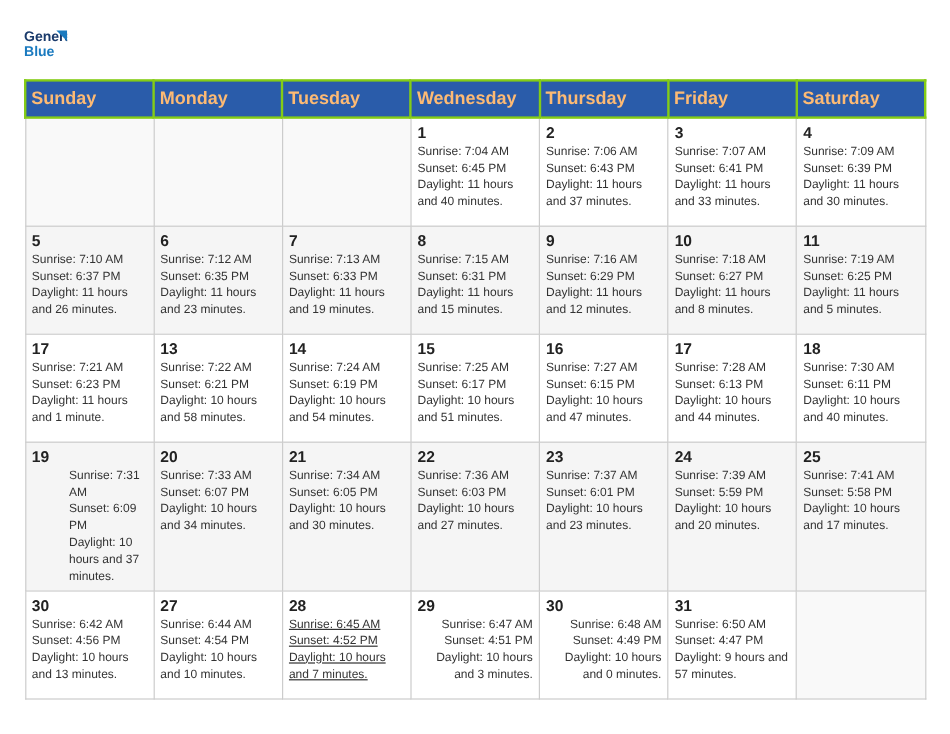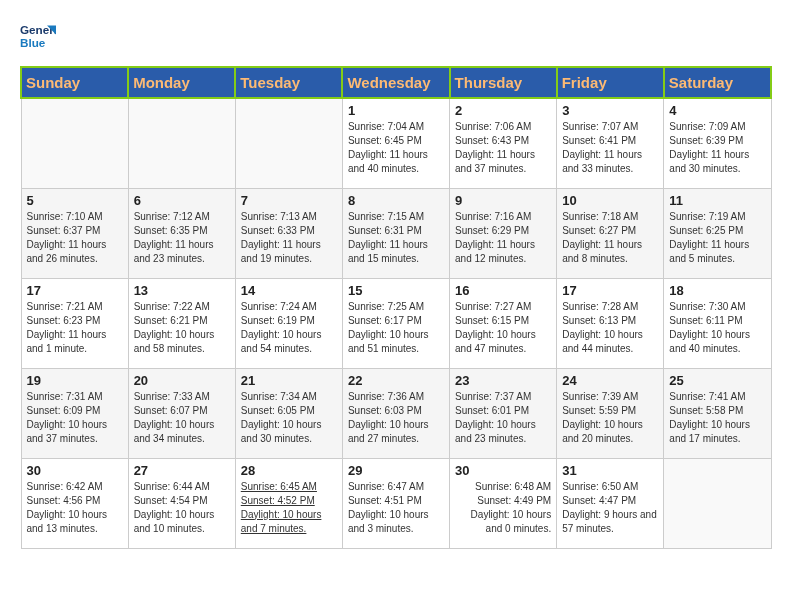--- a/index.html
+++ b/index.html
@@ -221,21 +221,21 @@
         <td>
           <span class="day-number">18</span>
           <div class="day-info" style="white-space: pre-line;">Sunrise: 7:30 AM
 Sunset: 6:11 PM
 Daylight: 10 hours and 40 minutes.</div>
         </td>
       </tr>
       <tr>
         <td>
           <span class="day-number">19</span>
-          <div class="day-info" style="white-space: pre-line;">Sunrise: 7:31 AM
+          <div class="day-info" style="white-space: pre-line; margin-left: 31px;">Sunrise: 7:31 AM
 Sunset: 6:09 PM
 Daylight: 10 hours and 37 minutes.</div>
         </td>
         <td>
           <span class="day-number">20</span>
           <div class="day-info" style="white-space: pre-line;">Sunrise: 7:33 AM
 Sunset: 6:07 PM
 Daylight: 10 hours and 34 minutes.</div>
         </td>
         <td>
@@ -283,21 +283,21 @@
 Daylight: 10 hours and 10 minutes.</div>
         </td>
         <td>
           <span class="day-number">28</span>
           <div class="day-info" style="white-space: pre-line; text-decoration: underline;">Sunrise: 6:45 AM
 Sunset: 4:52 PM
 Daylight: 10 hours and 7 minutes.</div>
         </td>
         <td>
           <span class="day-number">29</span>
-          <div class="day-info" style="white-space: pre-line;">Sunrise: 6:47 AM
+          <div class="day-info" style="white-space: pre-line; text-align: right;">Sunrise: 6:47 AM
 Sunset: 4:51 PM
 Daylight: 10 hours and 3 minutes.</div>
         </td>
         <td>
           <span class="day-number">30</span>
           <div class="day-info" style="white-space: pre-line; text-align: right;">Sunrise: 6:48 AM
 Sunset: 4:49 PM
 Daylight: 10 hours and 0 minutes.</div>
         </td>
         <td>

